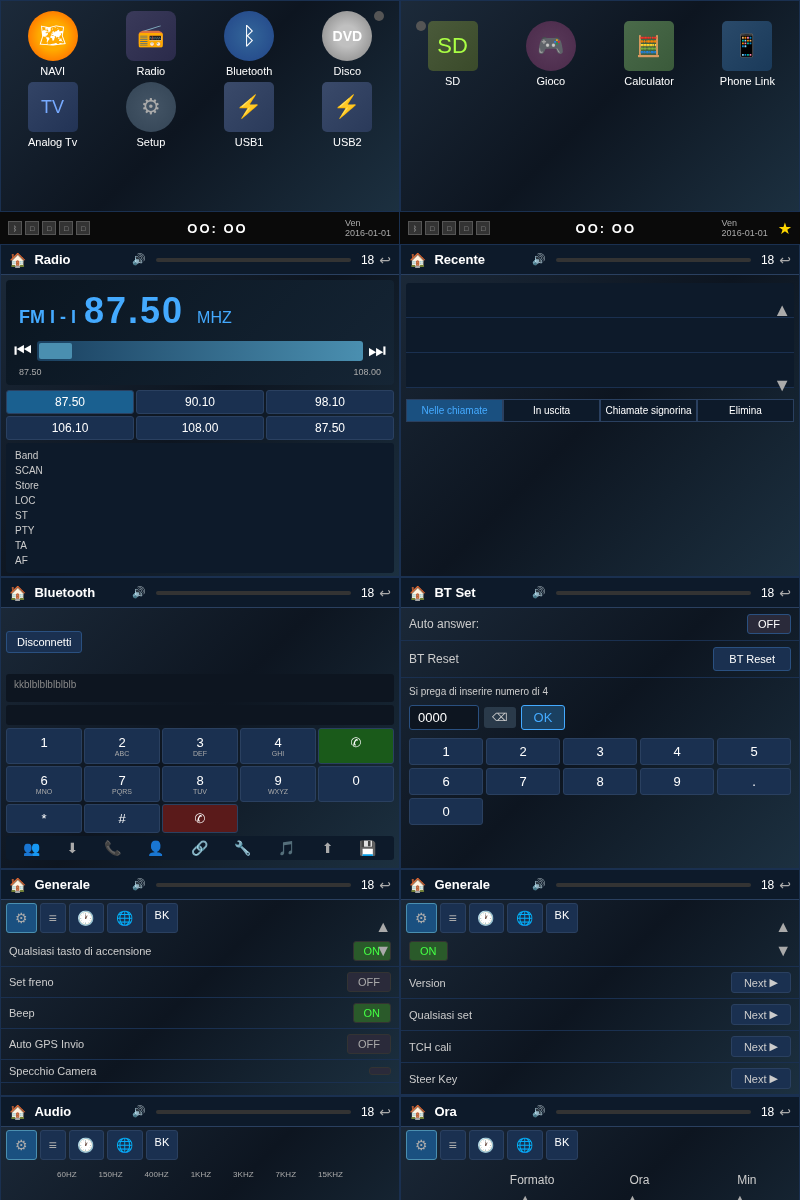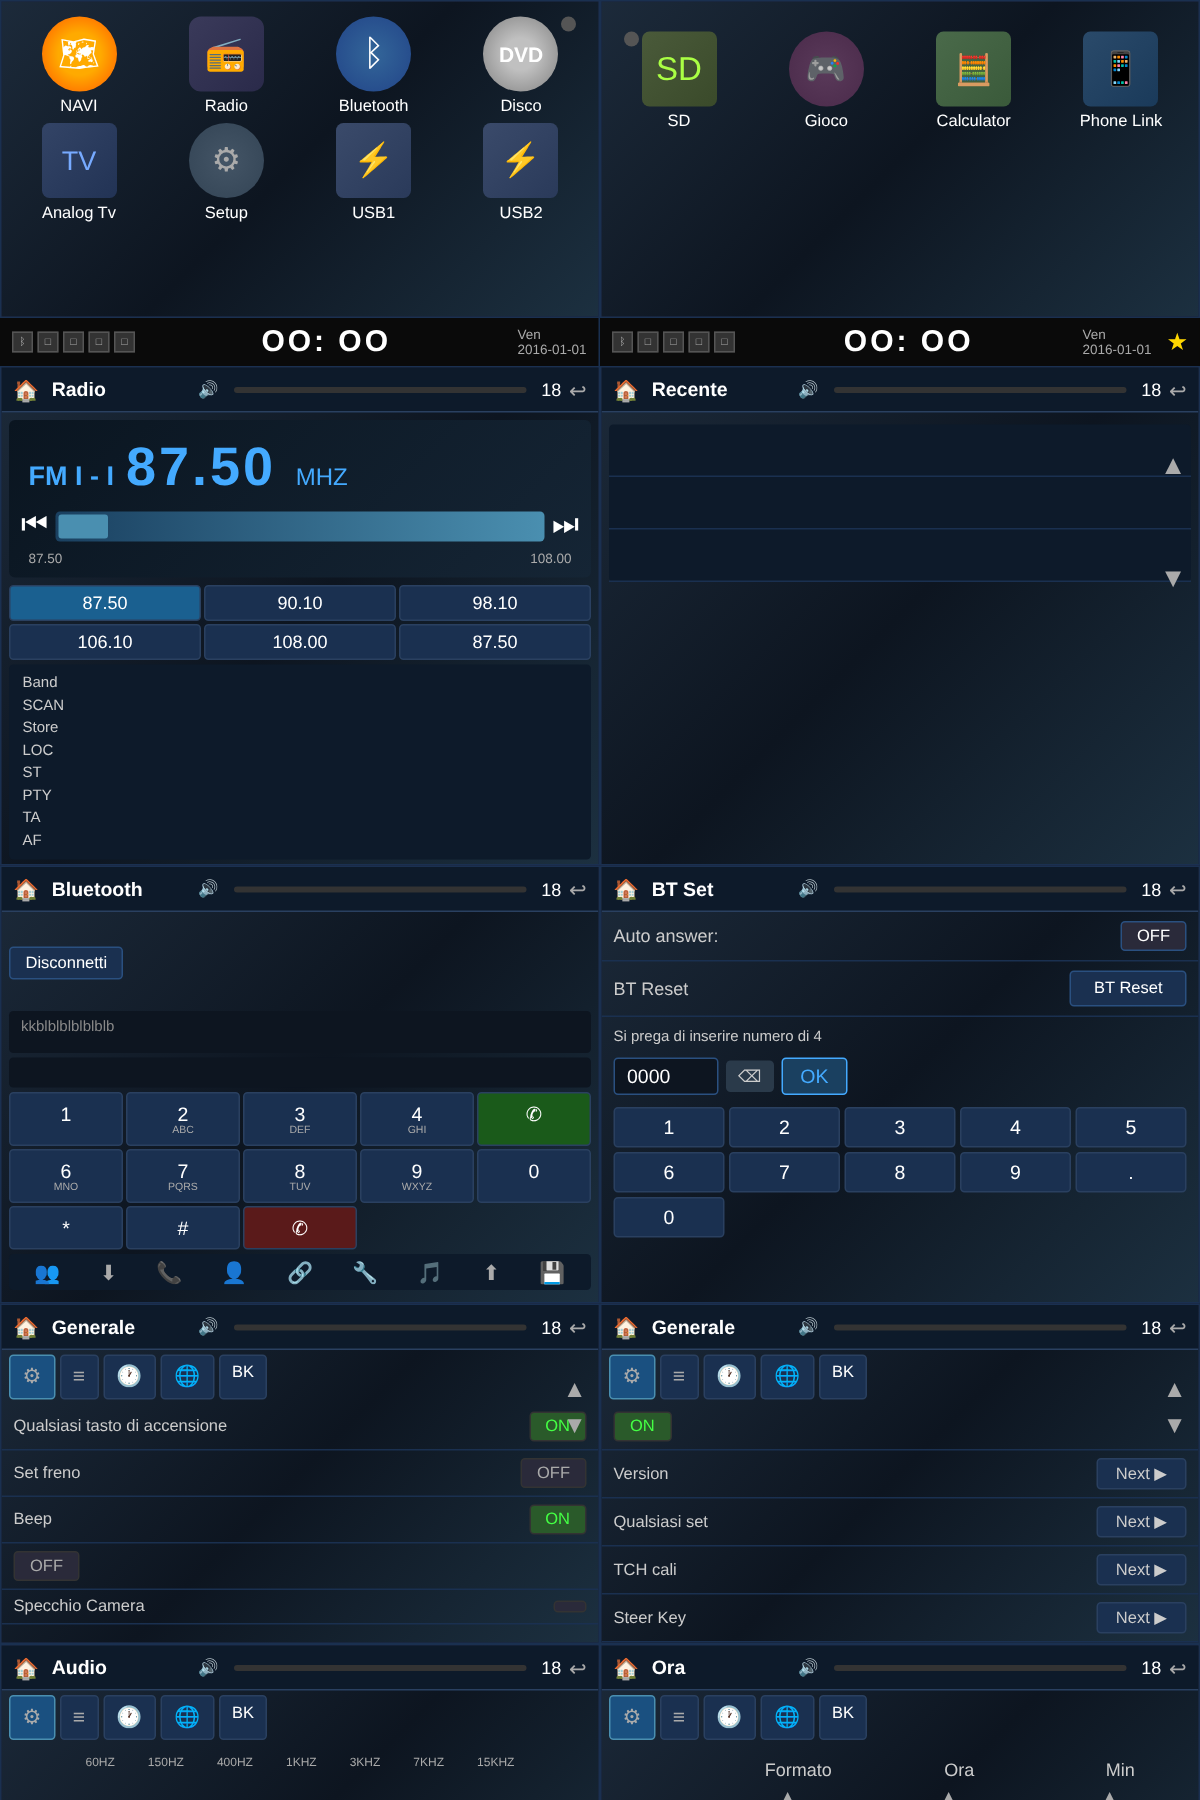--- a/index.html
+++ b/index.html
@@ -13,21 +13,21 @@
     
     .app-grid { display: grid; grid-template-columns: repeat(4, 1fr); gap: 5px; padding: 10px 5px; }
     .app-item { display: flex; flex-direction: column; align-items: center; cursor: pointer; }
     .app-icon { width: 55px; height: 55px; display: flex; align-items: center; justify-content: center; margin-bottom: 4px; }
     .app-label { color: #fff; font-size: 11px; text-align: center; }
 
     
     .status-bar { background: #0a0a0a; display: flex; align-items: center; padding: 3px 8px; height: 32px; }
     .status-icons { display: flex; gap: 3px; align-items: center; }
     .status-icon { width: 14px; height: 14px; background: #333; border: 1px solid #555; display: flex; align-items: center; justify-content: center; font-size: 7px; color: #aaa; }
-    .status-time { color: #fff; font-size: 20px; font-weight: bold; flex: 1; text-align: center; letter-spacing: 2px; }
+    .status-time { color: #fff; font-size: 13px; font-weight: bold; flex: 1; text-align: center; letter-spacing: 2px; }
     .status-star { color: #ffd700; font-size: 16px; margin-left: 5px; }
 
     
     .panel-header { background: #0d1a2a; display: flex; align-items: center; padding: 4px 8px; height: 30px; border-bottom: 1px solid #2a4060; }
     .panel-header-home { color: #fff; font-size: 14px; margin-right: 8px; }
     .panel-header-title { color: #fff; font-size: 13px; flex: 1; font-weight: bold; }
     .panel-header-vol { color: #aaa; font-size: 11px; margin-right: 5px; }
     .panel-header-bar { flex: 2; height: 4px; background: #333; border-radius: 2px; margin: 0 5px; }
     .panel-header-num { color: #fff; font-size: 12px; margin: 0 5px; }
     .panel-header-back { color: #aaa; font-size: 14px; cursor: pointer; }
@@ -297,20 +297,26 @@
           <div class="recente-item"></div>
           <div class="recente-item"></div>
           <div class="recente-item"></div>
         </div>
       </div>
       <div style="position:absolute; right:8px; top:55px;">
         <span style="color:#aaa; font-size:18px;">▲</span>
       </div>
       <div style="position:absolute; right:8px; top:130px;">
         <span style="color:#aaa; font-size:18px;">▼</span>
+      </div>
+      <div class="recente-tabs">
+        <div class="recente-tab active">Nelle chiamate</div>
+        <div class="recente-tab">In uscita</div>
+        <div class="recente-tab">Chiamate signorina</div>
+        <div class="recente-tab">Elimina</div>
       </div>
     </div>
   </div>
 
   <div class="grid-2col">
 
     <div class="panel panel-section panel-row-left">
       <div class="panel-header">
         <span class="panel-header-home">🏠</span>
         <span class="panel-header-title">Bluetooth</span>
@@ -419,20 +425,21 @@
       </div>
       <div class="gen-row">
         <span class="gen-label">Set freno</span>
         <div class="gen-toggle off">OFF</div>
       </div>
       <div class="gen-row">
         <span class="gen-label">Beep</span>
         <div class="gen-toggle on">ON</div>
       </div>
       <div class="gen-row">
+        <span class="gen-label">Auto GPS Invio</span>
         <div class="gen-toggle off">OFF</div>
       </div>
       <div class="gen-row">
         <span class="gen-label">Specchio Camera</span>
         <div class="gen-toggle off"></div>
       </div>
       <div class="scroll-arrows">
         <span class="scroll-up">▲</span>
         <span class="scroll-down">▼</span>
       </div>

